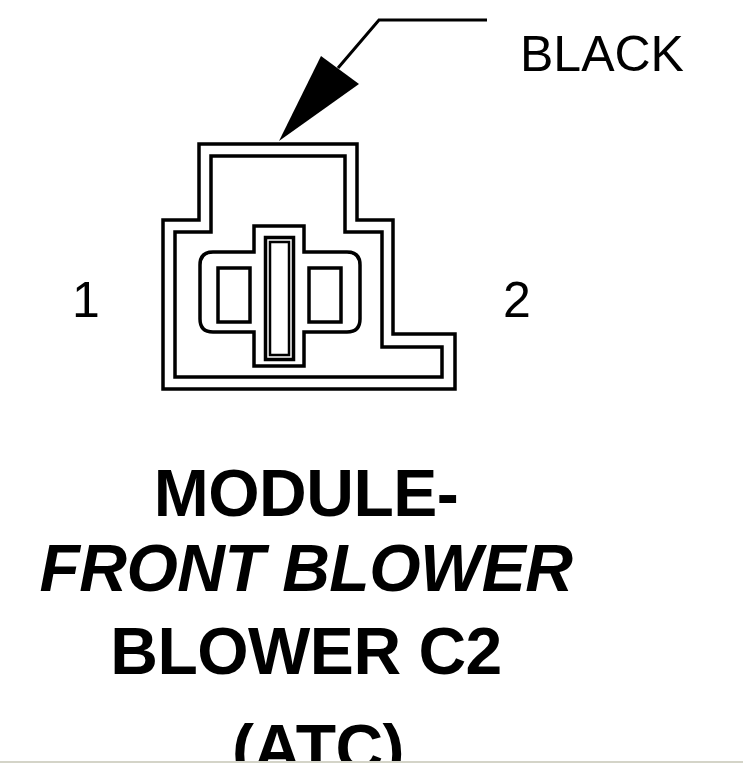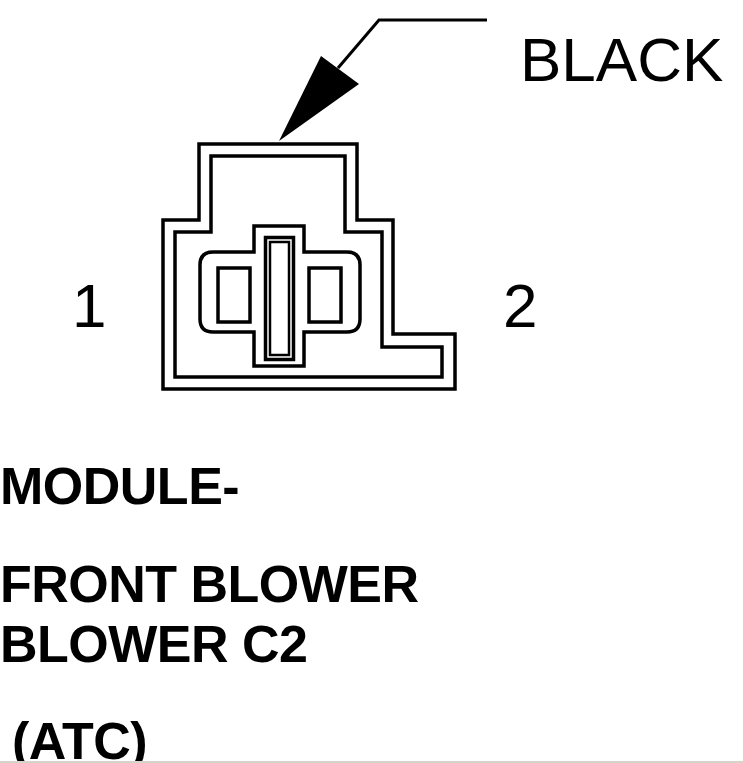--- a/index.html
+++ b/index.html
@@ -19,48 +19,49 @@
     position: absolute;
     left: 0;
     top: 0;
     width: 743px;
     height: 763px;
   }
   .label {
     position: absolute;
     font-family: "Liberation Sans", sans-serif;
     font-weight: normal;
-    font-size: 62px;
+    font-size: 50px;
     line-height: 1;
     white-space: nowrap;
     color: #000;
   }
   .wire-color-label { left: 520px; top: 29px; }
   .pin-label-1 { left: 72px; top: 275px; }
   .pin-label-2 { left: 503px; top: 275px; }
   .title-block {
     position: absolute;
     left: 0;
     width: 612px;
     top: 0;
   }
   .title-line {
     position: absolute;
     left: 0;
     width: 612px;
+    text-align: center;
     font-family: "Liberation Sans", sans-serif;
     font-weight: bold;
-    font-size: 52px;
+    font-size: 66px;
     line-height: 1;
     white-space: nowrap;
     color: #000;
     letter-spacing: -0.5px;
   }
   .t1 { top: 460px; left: 0; }
-  .t2 { top: 558px; left: 0; }
+  .t2 { top: 535px; left: 0; font-style: italic; }
   .t3 { top: 618px; left: 0; }
   .t4 { top: 715px; left: 12px; }
   .bottom-rule {
     position: absolute;
     left: 0;
     bottom: 0;
     width: 743px;
     height: 2px;
     background: #d4d4c8;
   }

